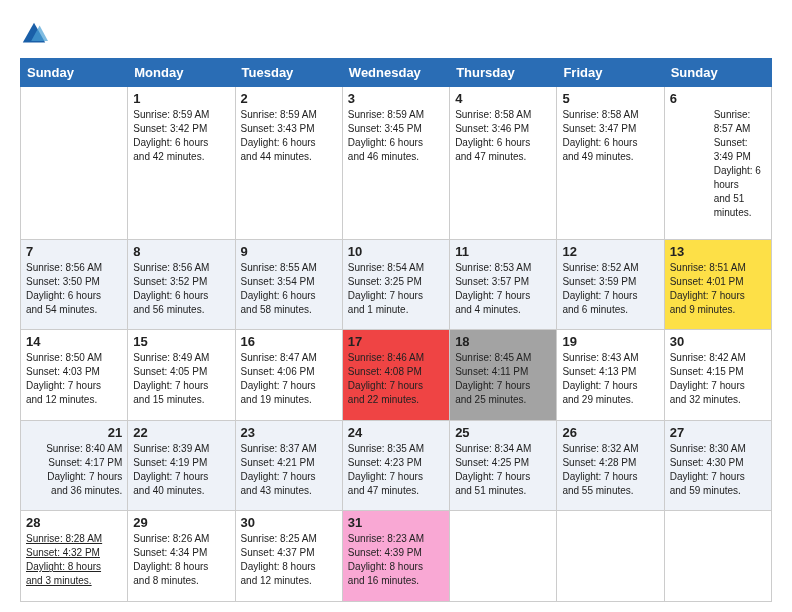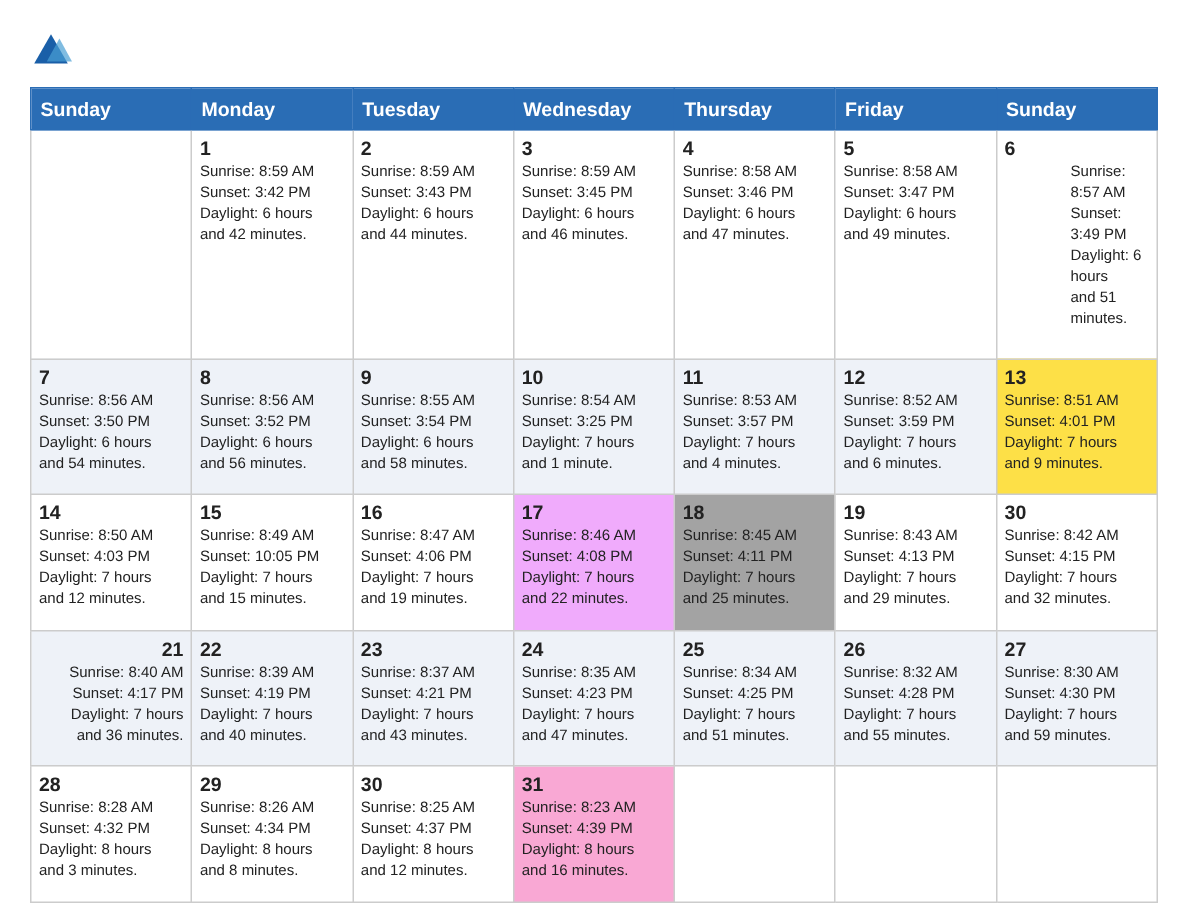--- a/index.html
+++ b/index.html
@@ -231,32 +231,32 @@
           <td style="background: rgb(255, 255, 255);">
             <span class="day-num">14</span>
             <div class="day-info" style="white-space: pre-line;">Sunrise: 8:50 AM
 Sunset: 4:03 PM
 Daylight: 7 hours
 and 12 minutes.</div>
           </td>
           <td style="background: rgb(255, 255, 255);">
             <span class="day-num">15</span>
             <div class="day-info" style="white-space: pre-line;">Sunrise: 8:49 AM
-Sunset: 10:05 PM
+Sunset: 4:05 PM
 Daylight: 7 hours
 and 15 minutes.</div>
           </td>
           <td style="background: rgb(255, 255, 255);">
             <span class="day-num">16</span>
             <div class="day-info" style="white-space: pre-line;">Sunrise: 8:47 AM
 Sunset: 4:06 PM
 Daylight: 7 hours
 and 19 minutes.</div>
           </td>
-          <td style="background: #f0abfc;">
+          <td style="background: #ef4444;">
             <span class="day-num">17</span>
             <div class="day-info" style="white-space: pre-line;">Sunrise: 8:46 AM
 Sunset: 4:08 PM
 Daylight: 7 hours
 and 22 minutes.</div>
           </td>
           <td style="background: #a3a3a3;">
             <span class="day-num">18</span>
             <div class="day-info" style="white-space: pre-line;">Sunrise: 8:45 AM
 Sunset: 4:11 PM
@@ -325,21 +325,21 @@
             <span class="day-num">27</span>
             <div class="day-info" style="white-space: pre-line;">Sunrise: 8:30 AM
 Sunset: 4:30 PM
 Daylight: 7 hours
 and 59 minutes.</div>
           </td>
         </tr>
         <tr>
           <td style="background: rgb(255, 255, 255);">
             <span class="day-num">28</span>
-            <div class="day-info" style="white-space: pre-line;">Sunrise: 8:28 AM
+            <div class="day-info" style="white-space: pre-line; text-decoration: underline;">Sunrise: 8:28 AM
 Sunset: 4:32 PM
 Daylight: 8 hours
 and 3 minutes.</div>
           </td>
           <td style="background: rgb(255, 255, 255);">
             <span class="day-num">29</span>
             <div class="day-info" style="white-space: pre-line;">Sunrise: 8:26 AM
 Sunset: 4:34 PM
 Daylight: 8 hours
 and 8 minutes.</div>

